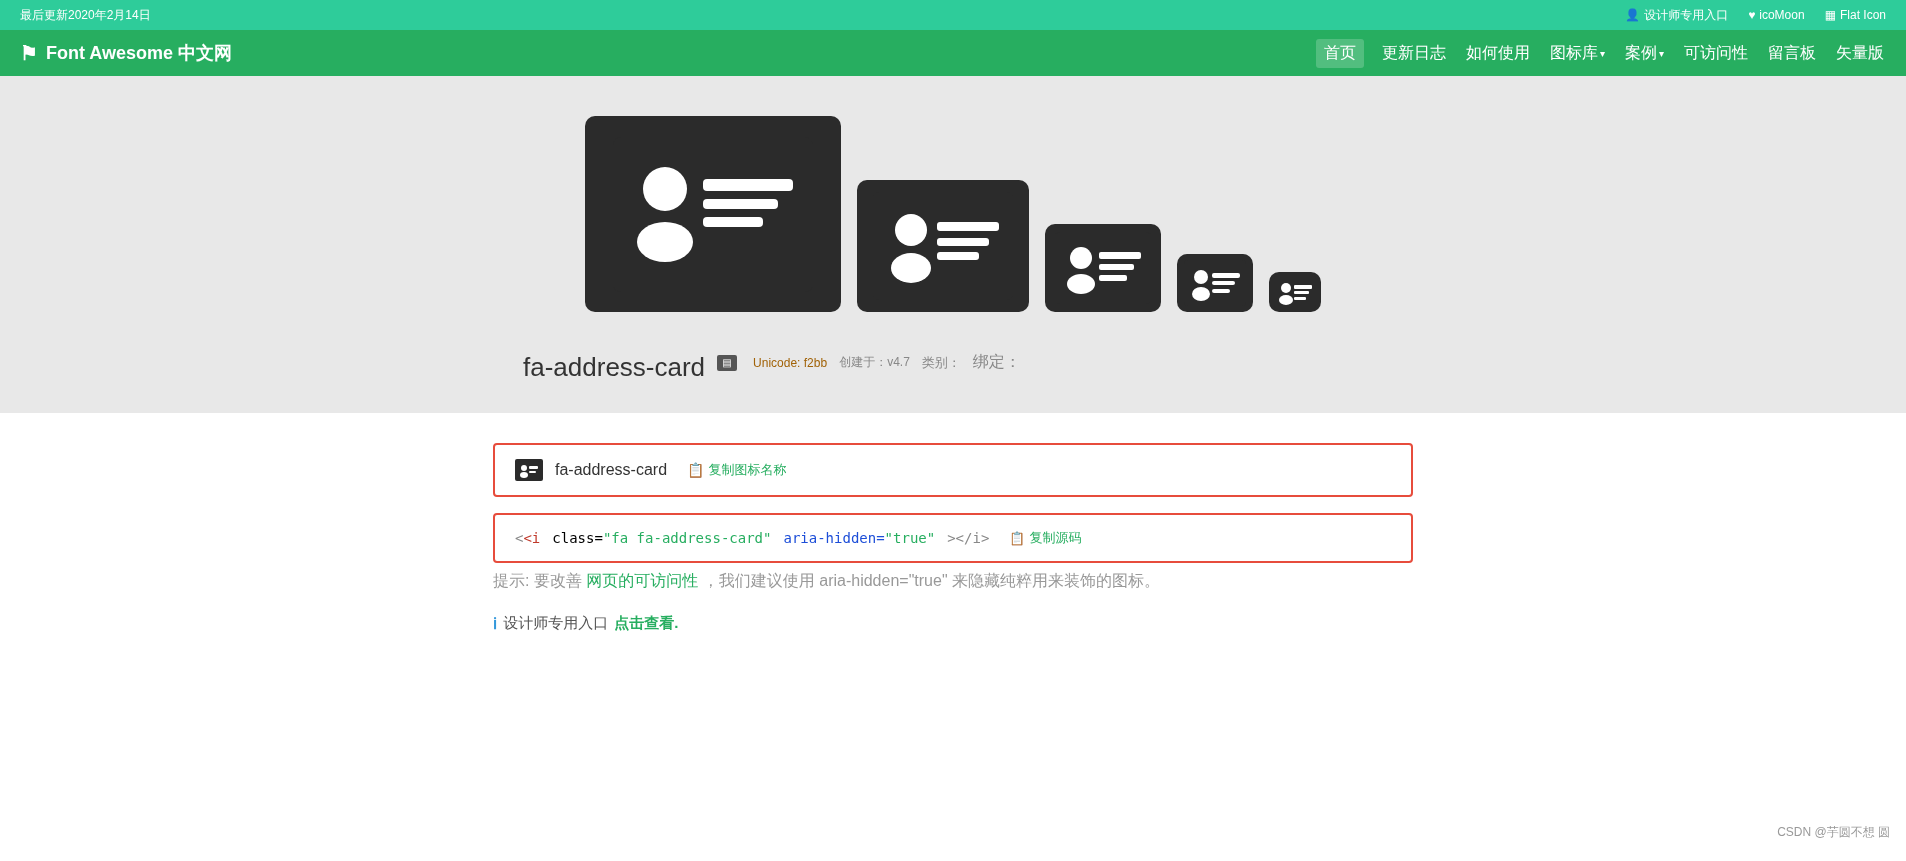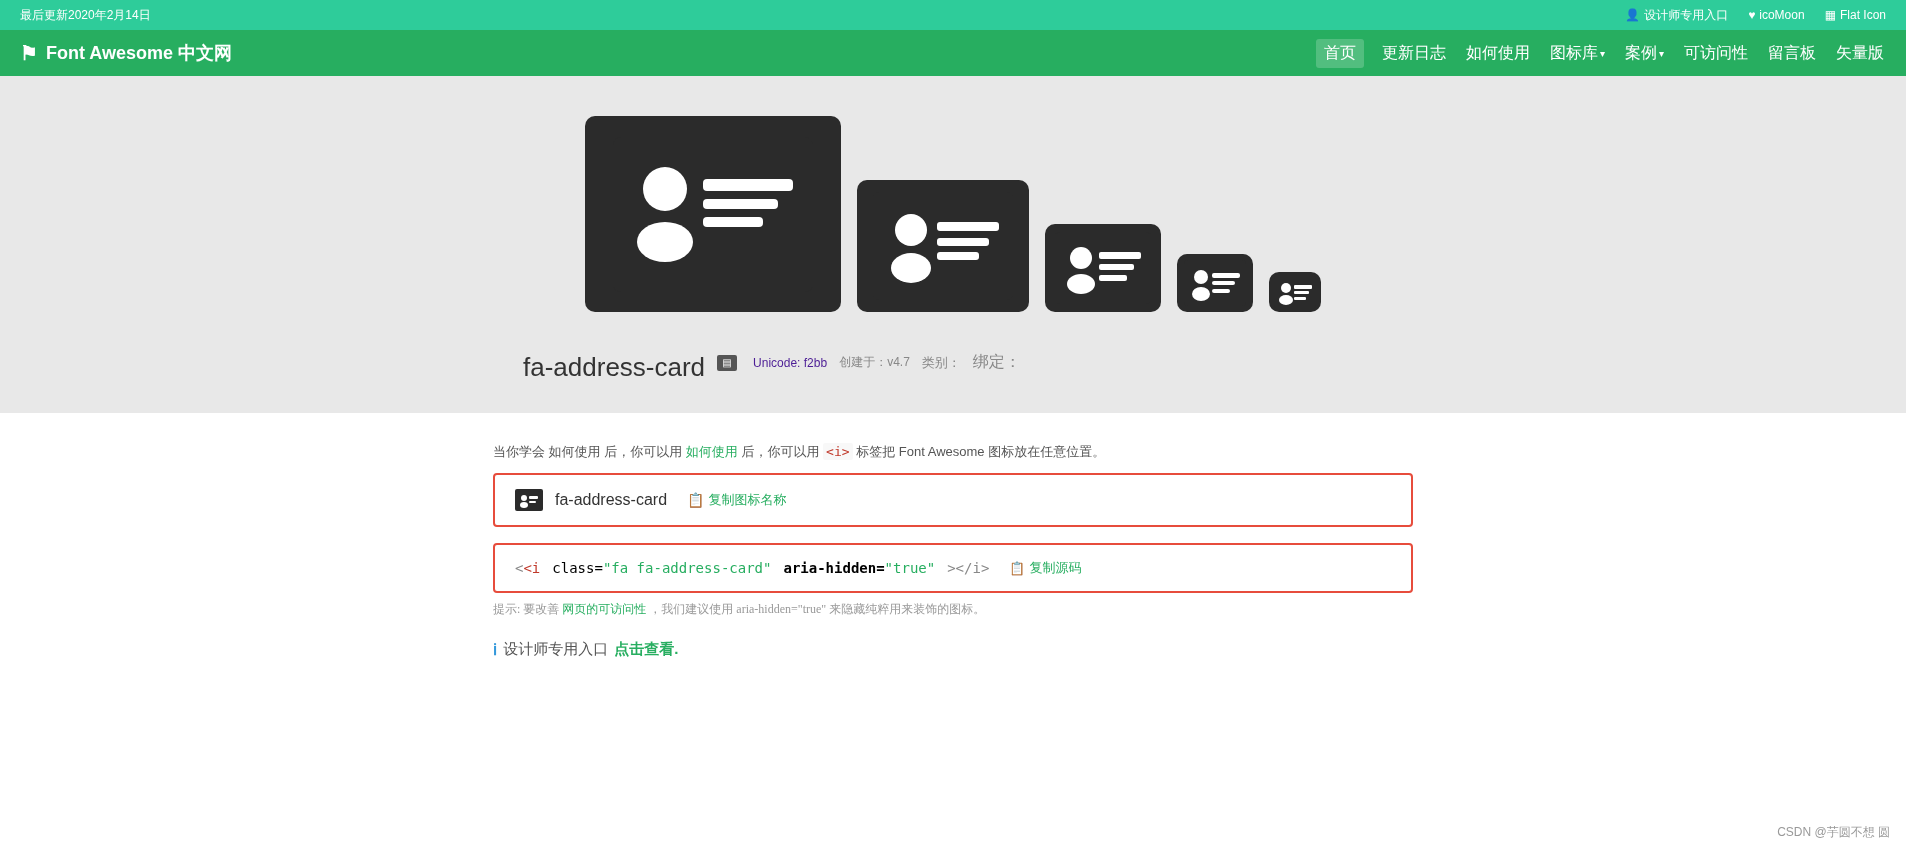--- a/index.html
+++ b/index.html
@@ -121,21 +121,21 @@
     .source-box .tag-name { color: #c0392b; }
     .source-box .attr-name { color: #2980b9; }
     .source-box .attr-value { color: #27ae60; }
     .source-box .copy-source-btn {
       display: flex; align-items: center; gap: 4px; color: #27ae60;
       font-size: 13px; cursor: pointer; margin-left: 8px;
       text-decoration: none; white-space: nowrap;
     }
 
     .accessibility-hint {
-      font-size: 12px; color: #999; margin-bottom: 20px; font-family: Liberation Serif, serif;
+      font-size: 16px; color: #999; margin-bottom: 20px;
     }
     .accessibility-hint a { color: #27ae60; text-decoration: none; }
 
     .more-usage {
       font-size: 15px; color: #555; display: flex; align-items: center; gap: 6px;
     }
     .more-usage .info-icon {
       color: #3498db; font-size: 16px; font-weight: bold;
     }
     .more-usage a { color: #27ae60; text-decoration: none; font-weight: bold; }
@@ -245,37 +245,30 @@
         <rect x="20" y="15" width="15" height="3" rx="1" fill="white"></rect>
         <rect x="20" y="21" width="12" height="3" rx="1" fill="white"></rect>
       </svg>
     </div>
   </div>
 
   <div style="width:900px; max-width:100%; padding:0 20px;">
     <div style="display:flex; align-items:center; gap:12px; flex-wrap:wrap;">
       <span class="hero-info" style="font-size:26px; font-weight:300; color:#333;">fa-address-card</span>
       <span style="background:#555;color:#fff;border-radius:2px;width:20px;height:16px;display:inline-flex;align-items:center;justify-content:center;font-size:10px;">▤</span>
-      <span style="font-size:12px;color:#4c1d95;margin-left:4px;">Unicode: f2bb</span>
+      <span style="font-size:12px;color:#a16207;margin-left:4px;">Unicode: f2bb</span>
       <span style="font-size:12px;color:#888;">创建于：v4.7</span>
       <span style="font-size:13px;color:#888;">类别：</span>
       <span style="font-size:16px;color:#888;">绑定：</span>
     </div>
   </div>
 </div>
 
 <div class="content">
 
-  <div class="usage-intro">
-    <span>当你学会 如何使用 后，你可以用</span>
-    <a> <span>如何使用</span></a>
-    <span> 后，你可以用 </span>
-    <code>&lt;i&gt;</code>
-    <span> 标签把 Font Awesome 图标放在任意位置。</span>
-  </div>
 
   <div class="code-box">
     <div class="icon-preview">
       <svg width="22" height="18" viewBox="0 0 22 18">
         <rect x="0" y="0" width="22" height="18" rx="2" fill="#2b2b2b"></rect>
         <circle cx="6" cy="7" r="3" fill="white"></circle>
         <ellipse cx="6" cy="14" rx="4" ry="3" fill="white"></ellipse>
         <rect x="11" y="5" width="9" height="3" rx="1" fill="white"></rect>
         <rect x="11" y="10" width="7" height="2" rx="1" fill="white"></rect>
       </svg>
@@ -288,21 +281,21 @@
   </div>
 
   <div class="source-box">
     <span>
       <span class="tag-bracket">&lt;</span><span class="tag-name" style="color:#c0392b;font-family:monospace;">&lt;i</span>
     </span>
     <span>
       <span class="attr-name" style="color:#000000;font-family:monospace;"> class=</span><span class="attr-value" style="color:#27ae60;font-family:monospace;">"fa fa-address-card"</span>
     </span>
     <span>
-      <span class="attr-name" style="color:#000000;font-family:monospace;font-weight:bold;"> aria-hidden=</span><span class="attr-value" style="color:#27ae60;font-family:monospace;">"true"</span>
+      <span class="attr-name" style="color:#1d4ed8;font-family:monospace;"> aria-hidden=</span><span class="attr-value" style="color:#27ae60;font-family:monospace;">"true"</span>
     </span>
     <span style="color:#888;font-family:monospace;">&gt;&lt;/i&gt;</span>
     <a class="copy-source-btn">
       <span>📋</span>
       <span>复制源码</span>
     </a>
   </div>
 
   <div class="accessibility-hint">
     <span>提示: 要改善 </span>

